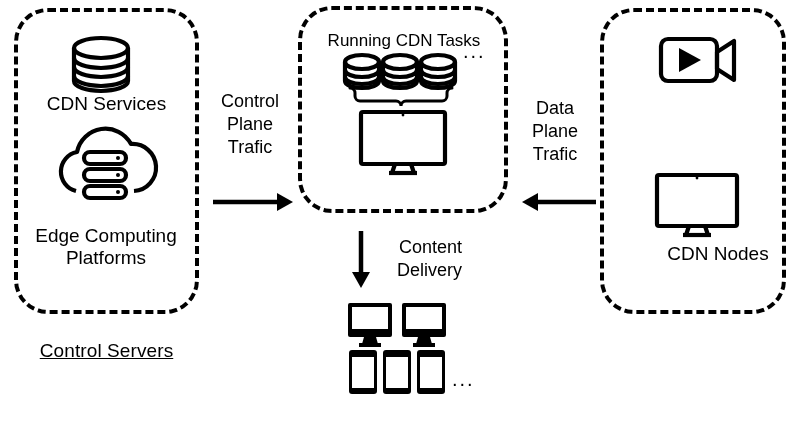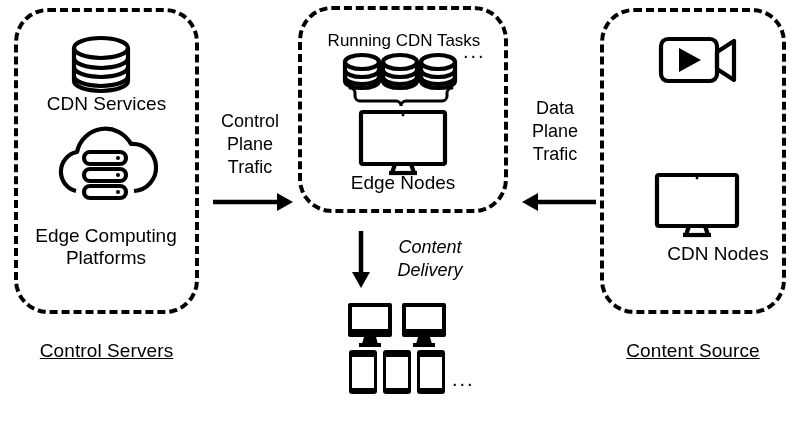--- a/index.html
+++ b/index.html
@@ -64,23 +64,23 @@
 
   
   .link-label {
     position: absolute;
     font-size: 18px;
     text-align: center;
     line-height: 1.28;
     white-space: pre-line;
     color: #000;
   }
-  #label-control-plane { left: 205px; top: 110px;  width: 90px;  }
+  #label-control-plane { left: 205px; top: 90px;  width: 90px;  }
   #label-data-plane    { left: 513px; top: 97px;  width: 84px;  }
-  #label-content-del   { left: 378px; top: 236px; width: 104px; text-align: center; font-style: italic; }
+  #label-content-del   { left: 358px; top: 236px; width: 104px; text-align: right; }
 
   
   #art {
     position: absolute;
     left: 0; top: 0;
     width: 800px; height: 427px;
     pointer-events: none;
   }
   .ico { fill: none; stroke: #000; stroke-width: 4.2; }
   .ico-fill { fill: #000; stroke: none; }
@@ -206,34 +206,32 @@
     </g>
   </svg>
 
   <div class="item-label" id="label-running-tasks">Running CDN Tasks</div>
 
   <div class="item-label" id="label-cdn-services">CDN Services</div>
 
   <div class="item-label" id="label-edge-platforms">Edge Computing
 Platforms</div>
 
-  <div class="item-label" id="label-edge-nodes">Edge Nodes</div>
 
 
   <div class="item-label" id="label-cdn-nodes">CDN Nodes</div>
 
   <div class="link-label" id="label-control-plane">Control
 Plane
 Trafic</div>
 
   <div class="link-label" id="label-data-plane">Data
 Plane
 Trafic</div>
 
   <div class="link-label" id="label-content-del">Content
 Delivery</div>
 
   <div class="group-caption" id="caption-control">Control Servers</div>
 
-  <div class="group-caption" id="caption-source">Content Source</div>
 
 
 </div>
 
 </body></html>

